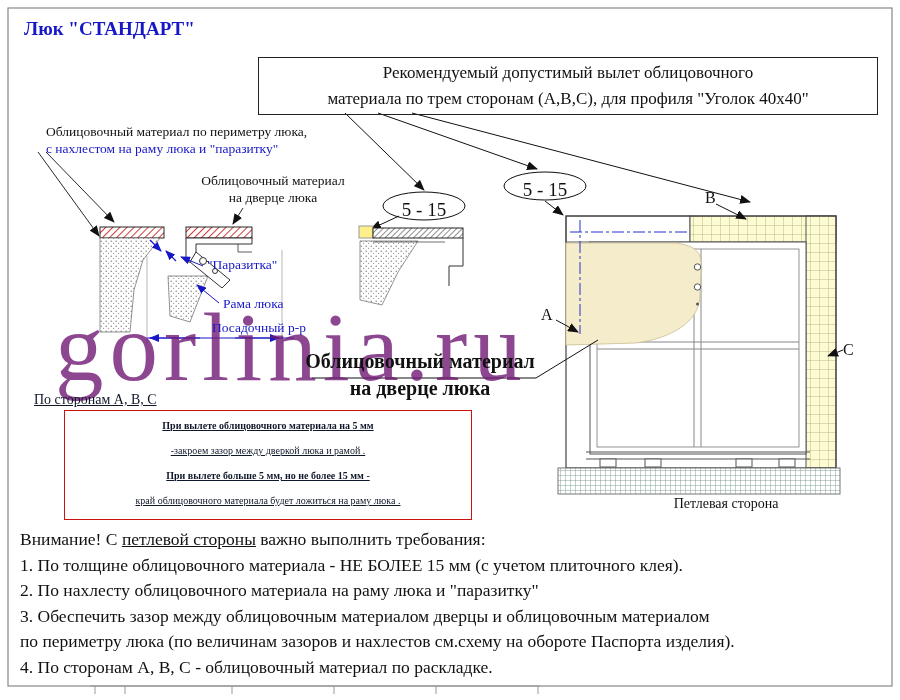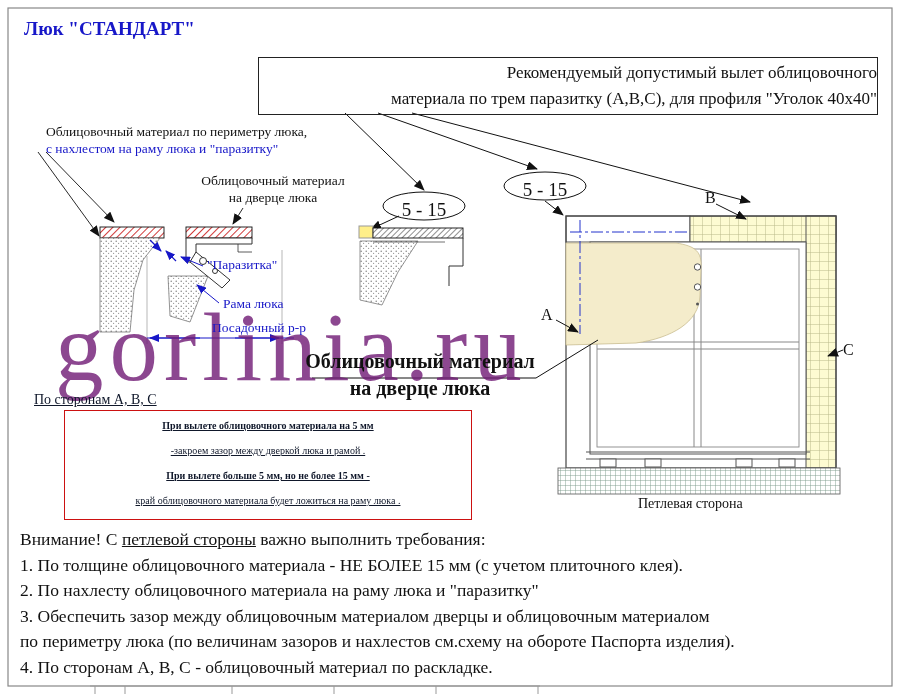--- a/index.html
+++ b/index.html
@@ -3,36 +3,36 @@
 <meta charset="utf-8">
 <style>
   html,body{margin:0;padding:0;background:#fff;}
   #page{position:relative;width:900px;height:700px;background:#fff;overflow:hidden;
         font-family:"Liberation Serif","DejaVu Serif",serif;color:#111;}
   .abs{position:absolute;}
   .blue{color:#1717c8;}
   .red{color:#0f172a;text-decoration:underline;}
   #title{left:24px;top:18px;font-size:19px;font-weight:600;z-index:4;}
   #notebox{left:258px;top:57px;width:618px;height:54px;border:1.4px solid #222;
-           text-align:right;font-size:17px;line-height:26px;padding-top:2px;z-index:4;}
+           text-align:center;font-size:17px;line-height:26px;padding-top:2px;z-index:4;}
   .smalllbl{font-size:13.5px;line-height:17px;z-index:4;}
   .dim{font-size:19px;width:60px;text-align:center;z-index:4;}
   #biglbl{left:303px;top:350px;width:234px;text-align:center;font-size:20px;font-weight:bold;z-index:4;}
   #biglbl .l2{margin-top:4px;}
   .sideletter{font-size:16px;z-index:4;}
   #redhead{left:34px;top:392px;font-size:14px;z-index:4;}
   #redbox{left:64px;top:410px;width:406px;height:106px;border:1.3px solid #cc1111;
           text-align:center;font-size:10px;line-height:25px;padding-top:2px;z-index:4;}
   #redbox .b{font-weight:600;}
   #reqs{left:20px;top:527px;width:870px;font-size:17.5px;line-height:25.5px;z-index:4;}
   #reqs .u{text-decoration:underline;}
   #watermark{left:55px;top:292px;font-size:97px;letter-spacing:6px;color:#701a75;
              opacity:0.8;z-index:2;white-space:nowrap;pointer-events:none;}
   svg{position:absolute;left:0;top:0;z-index:1;}
-  #hinge{left:638px;top:496px;width:176px;font-size:14px;z-index:4;}
+  #hinge{left:638px;top:496px;width:176px;text-align:center;font-size:14px;z-index:4;}
 </style>
 </head>
 <body>
 
 <div id="page">
 
   <svg width="900" height="700" viewBox="0 0 900 700">
     <defs>
       <marker id="arr" markerWidth="11" markerHeight="9" refX="10" refY="4.5" orient="auto" markerUnits="userSpaceOnUse">
         <path d="M0,0 L11,4.5 L0,9 z" fill="#111"></path>
@@ -153,21 +153,21 @@
       <path d="M312,378 L536,378 L598,340" stroke="#111" stroke-width="1" fill="none"></path>
     </g>
   </svg>
 
   <div id="watermark" class="abs">gorlinia.ru</div>
 
   <div id="title" class="abs blue">Люк "СТАНДАРТ"</div>
 
   <div id="notebox" class="abs">
     <div>Рекомендуемый допустимый вылет облицовочного</div>
-    <div>материала по трем паразитку (А,В,С), для профиля "Уголок 40х40"</div>
+    <div>материала по трем сторонам (А,В,С), для профиля "Уголок 40х40"</div>
   </div>
 
   <div class="abs smalllbl" style="left:46px;top:123px;">
     <div>Облицовочный материал по периметру люка,</div>
     <div class="blue">с нахлестом на раму люка и "паразитку"</div>
   </div>
 
   <div class="abs smalllbl" style="left:183px;top:172px;width:180px;text-align:center;">
     <div>Облицовочный материал</div>
     <div>на дверце люка</div>

